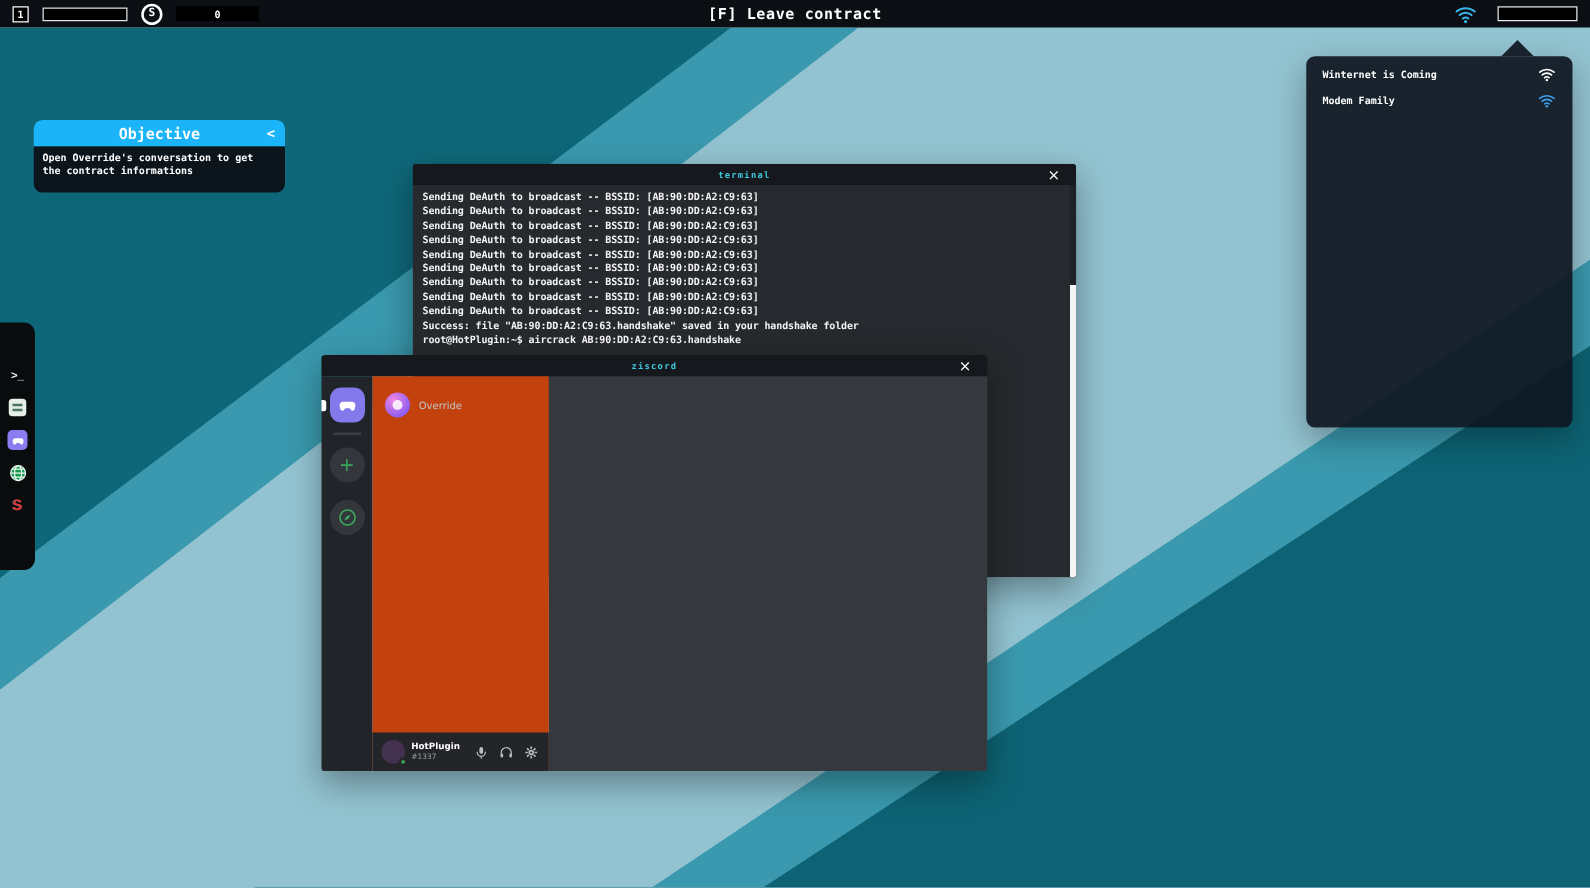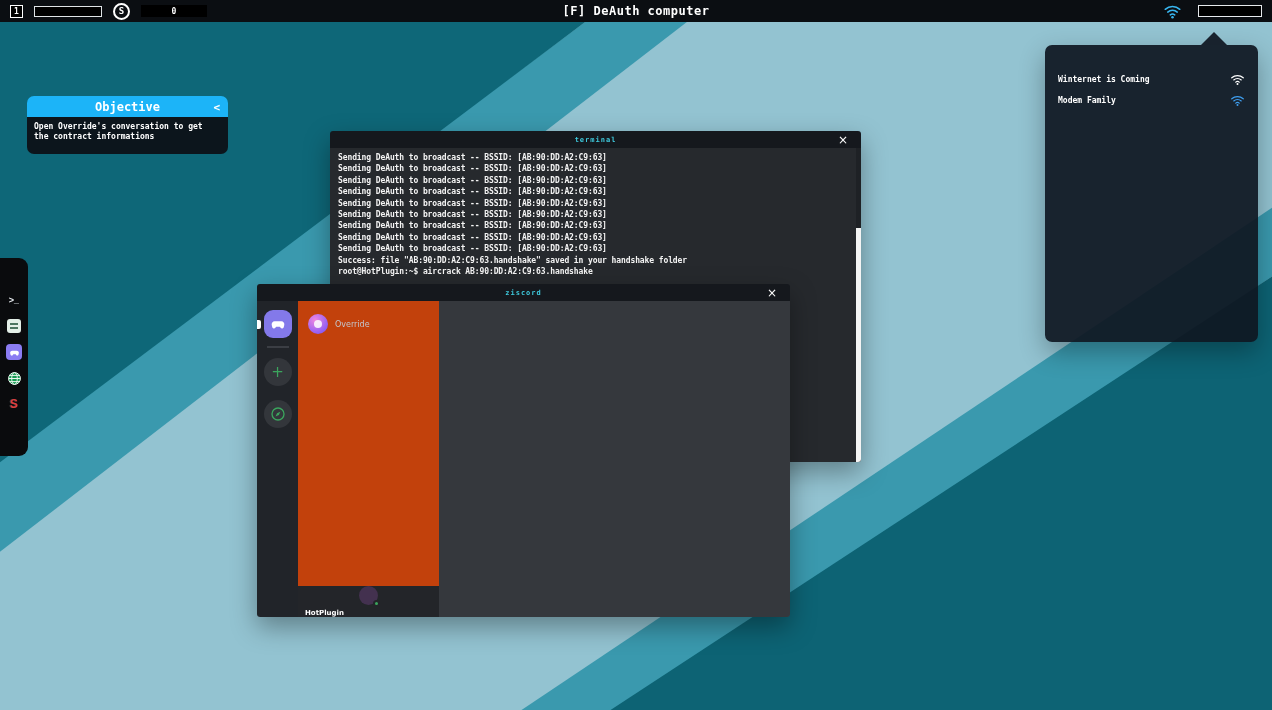--- a/index.html
+++ b/index.html
@@ -72,32 +72,32 @@
   .z-server svg { width: 16px; height: 16px; }
   .z-divider { width: 22px; height: 2px; background: #3b3e44; margin: 8px 0 10px; flex: none; }
   .z-circle { width: 28px; height: 28px; border-radius: 50%; background: #33363b; border: 0; margin-bottom: 14px; cursor: pointer; display: flex; align-items: center; justify-content: center; color: #3ba55d; flex: none; }
   .z-plus { font-size: 15px; line-height: 1; font-family: "DejaVu Sans", "Liberation Sans", sans-serif; }
   .z-circle svg { width: 16px; height: 16px; }
   .z-list { width: 141px; background: #c2410c; position: relative; padding-top: 9px; flex: none; }
   .z-dm { display: flex; align-items: center; gap: 7px; margin: 0 5px; padding: 4px 5px; border-radius: 4px; cursor: pointer; }
   .z-dm-avatar { width: 20px; height: 20px; border-radius: 50%; background: radial-gradient(circle at 35% 30%, #ef86e0, #8b5cf6 75%); flex: none; position: relative; }
   .z-dm-avatar::after { content: ""; position: absolute; left: 6px; top: 6px; width: 8px; height: 8px; border-radius: 50%; background: rgba(255,255,255,.85); }
   .z-dm-name { color: #c3c6cb; font-size: 8px; font-family: "DejaVu Sans", "Liberation Sans", sans-serif; }
-  .z-userbar { position: absolute; left: 0; right: 0; bottom: 0; height: 31px; background: #232529; display: flex; align-items: center; padding: 0 7px; gap: 5px; flex-direction: column; }
+  .z-userbar { position: absolute; left: 0; right: 0; bottom: 0; height: 31px; background: #232529; display: flex; align-items: center; padding: 0 7px; gap: 5px; }
   .z-user-avatar { width: 19px; height: 19px; border-radius: 50%; background: #43314f; position: relative; flex: none; }
   .z-status { position: absolute; right: -2px; bottom: -2px; width: 7px; height: 7px; border-radius: 50%; background: #3ba55d; border: 2px solid #232529; }
   .z-user-meta { display: flex; flex-direction: column; justify-content: center; gap: 2px; margin-right: auto; font-family: "DejaVu Sans", "Liberation Sans", sans-serif; }
   .z-user-name { color: #fff; font-size: 7px; font-weight: 700; line-height: 1; }
   .z-user-tag { color: #9ca0a6; font-size: 6px; font-style: normal; line-height: 1; }
   .z-icon { width: 15px; height: 15px; background: none; border: 0; color: #b9bbbe; cursor: pointer; display: flex; align-items: center; justify-content: center; }
   .z-icon svg { width: 12px; height: 12px; }
   .z-main { flex: 1; background: #35383d; }
 
   
-  .wifi-panel { position: absolute; left: 1045px; top: 45px; width: 213px; height: 297px; background: rgba(15,23,33,.93); border-radius: 7px; z-index: 9; padding-top: 24px; box-shadow: 0 10px 26px rgba(0,0,0,.3); }
+  .wifi-panel { position: absolute; left: 1045px; top: 45px; width: 213px; height: 297px; background: rgba(15,23,33,.93); border-radius: 7px; z-index: 9; padding-top: 4px; box-shadow: 0 10px 26px rgba(0,0,0,.3); }
   .wifi-notch { position: absolute; top: -13px; right: 31px; width: 0; height: 0; border-left: 13px solid transparent; border-right: 13px solid transparent; border-bottom: 13px solid rgba(15,23,33,.93); }
   .wifi-row { display: flex; align-items: center; justify-content: space-between; padding: 3px 13px; height: 21px; cursor: pointer; }
   .wifi-name { color: #fff; font-size: 8px; font-weight: 700; }
   .wifi-sig { display: flex; }
   .wifi-sig svg { width: 15px; height: 15px; }
   .wifi-white { color: #fff; }
   .wifi-blue { color: #3f9ff0; }
 </style>
 </head>
 <body>
@@ -111,21 +111,21 @@
 
 <header class="topbar">
   <div class="tb-left">
     <span class="key-badge">1</span>
     <span class="meter"></span>
     <span class="logo-circle">
         <span>S</span>
       </span>
     <span class="counter-box">0</span>
   </div>
-  <div class="leave-label">[F] DeAuth computer</div>
+  <div class="leave-label">[F] Leave contract</div>
   <div class="tb-right">
     <span class="tb-wifi">
       <svg viewBox="0 0 24 24" fill="none" stroke="currentColor" stroke-width="2" stroke-linecap="round">
         <path d="M2.8 9.2a14 14 0 0 1 18.4 0"></path>
           <path d="M6 12.7a9 9 0 0 1 12 0"></path>
           <path d="M9.2 16.2a4.6 4.6 0 0 1 5.6 0"></path>
           <circle cx="12" cy="19.3" r="1.6" fill="currentColor" stroke="none"></circle>
       </svg>
     </span>
     <span class="status-box"></span>

